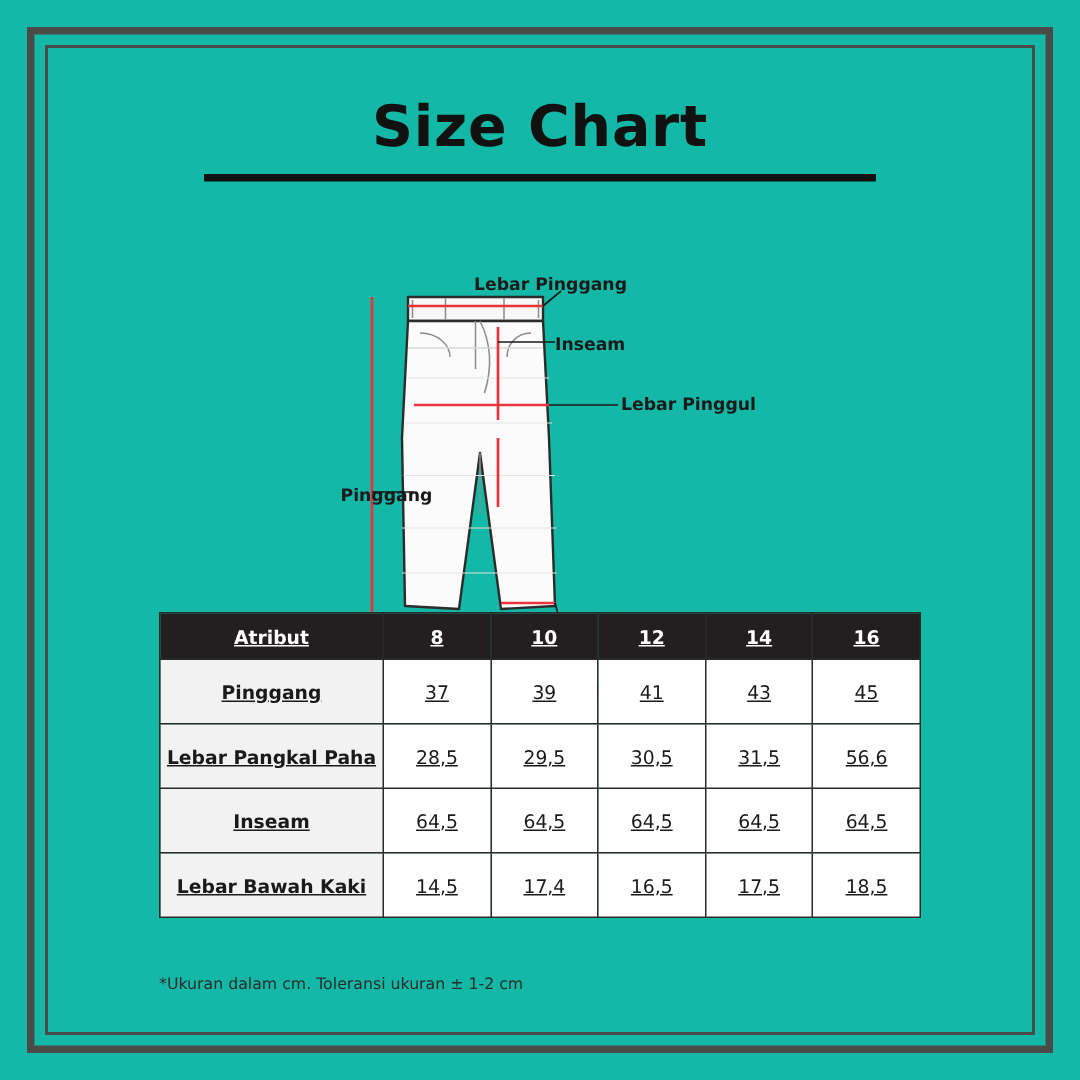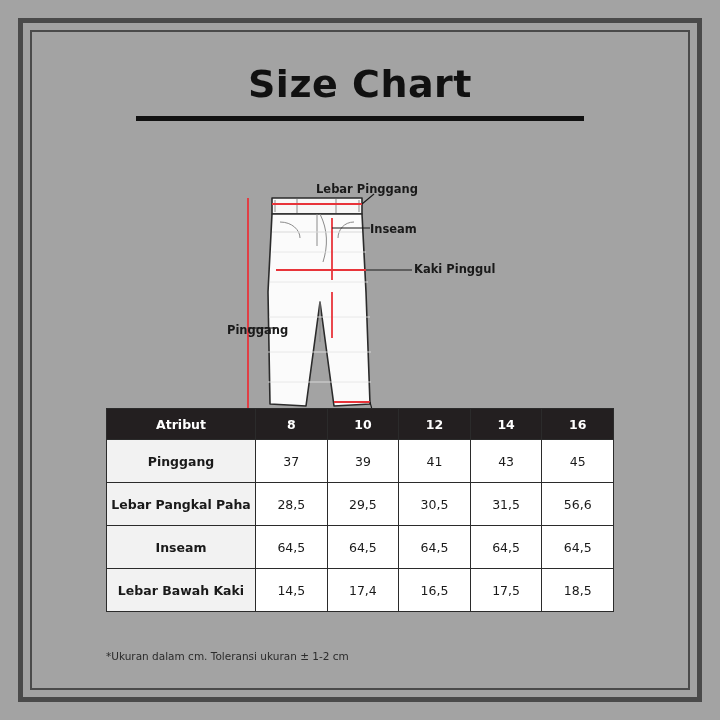--- a/index.html
+++ b/index.html
@@ -10,21 +10,21 @@
     width: 720px;
     height: 720px;
     background: #ffffff;
     font-family: "DejaVu Sans", sans-serif;
     overflow: hidden;
   }
   #page {
     position: relative;
     width: 720px;
     height: 720px;
-    background: #a3a3a3;
+    background: #14b8a6;
     box-sizing: border-box;
   }
   
   .frame-outer {
     position: absolute;
     left: 18px;
     top: 18px;
     right: 18px;
     bottom: 18px;
     border: 5px solid #4a4a4a;
@@ -99,20 +99,21 @@
     table-layout: fixed;
   }
   table.size-table th,
   table.size-table td {
     border: 1px solid #2b2b2b;
     text-align: center;
     font-size: 12.5px;
     color: #1a1a1a;
     height: 42px;
     padding: 0 2px;
+    text-decoration: underline;
   }
   table.size-table thead th {
     background: #231f20;
     color: #ffffff;
     font-weight: bold;
     font-size: 12.5px;
     height: 30px;
   }
   table.size-table tbody td.attr {
     font-weight: bold;
@@ -195,21 +196,21 @@
           <line x1="318" y1="62" x2="330" y2="52"></line>
           <line x1="288" y1="86" x2="326" y2="86"></line>
           <line x1="322" y1="128" x2="368" y2="128"></line>
           <line x1="204" y1="186" x2="232" y2="186"></line>
           <line x1="326" y1="260" x2="340" y2="312"></line>
         </g>
       </svg>
 
       <div class="label lbl-pinggang">Lebar Pinggang</div>
       <div class="label lbl-inseam">Inseam</div>
-      <div class="label lbl-pinggul">Kaki Pinggul</div>
+      <div class="label lbl-pinggul">Lebar Pinggul</div>
       <div class="label lbl-panjang">Pinggang</div>
       <div class="label lbl-bawah">Lebar Bawah Kaki</div>
     </div>
 
     <div class="table-wrap">
       <table class="size-table">
         <thead>
           <tr>
             <th style="width:144px;">Atribut</th>
             <th>8</th>

